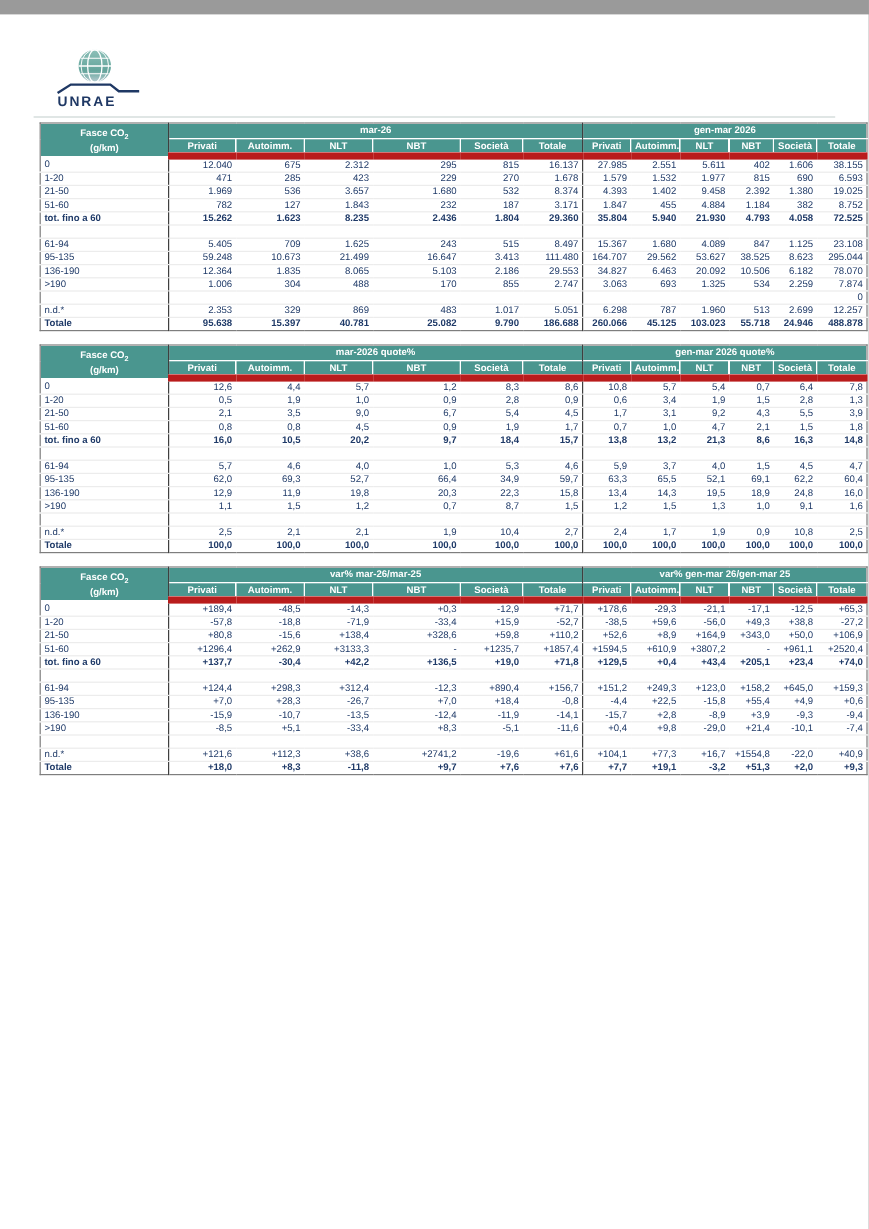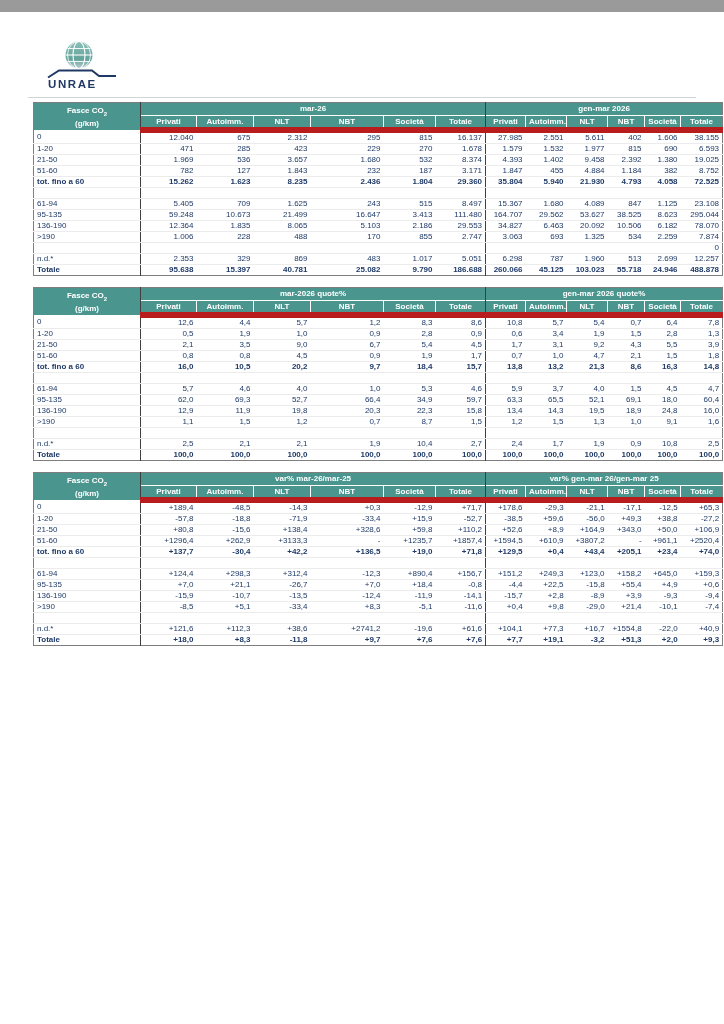--- a/index.html
+++ b/index.html
@@ -229,21 +229,21 @@
             <td>34.827</td>
             <td>6.463</td>
             <td>20.092</td>
             <td>10.506</td>
             <td>6.182</td>
             <td>78.070</td>
           </tr>
           <tr>
             <td class="label">&gt;190</td>
             <td>1.006</td>
-            <td>228</td>
+            <td>304</td>
             <td>488</td>
             <td>170</td>
             <td>855</td>
             <td class="sec-end">2.747</td>
             <td>3.063</td>
             <td>693</td>
             <td>1.325</td>
             <td>534</td>
             <td>2.259</td>
             <td>7.874</td>
@@ -443,21 +443,21 @@
             <td>62,0</td>
             <td>69,3</td>
             <td>52,7</td>
             <td>66,4</td>
             <td>34,9</td>
             <td class="sec-end">59,7</td>
             <td>63,3</td>
             <td>65,5</td>
             <td>52,1</td>
             <td>69,1</td>
-            <td>18,0</td>
+            <td>62,2</td>
             <td>60,4</td>
           </tr>
           <tr>
             <td class="label">136-190</td>
             <td>12,9</td>
             <td>11,9</td>
             <td>19,8</td>
             <td>20,3</td>
             <td>22,3</td>
             <td class="sec-end">15,8</td>
@@ -669,21 +669,21 @@
             <td>+151,2</td>
             <td>+249,3</td>
             <td>+123,0</td>
             <td>+158,2</td>
             <td>+645,0</td>
             <td>+159,3</td>
           </tr>
           <tr>
             <td class="label">95-135</td>
             <td>+7,0</td>
-            <td>+21,1</td>
+            <td>+28,3</td>
             <td>-26,7</td>
             <td>+7,0</td>
             <td>+18,4</td>
             <td class="sec-end">-0,8</td>
             <td>-4,4</td>
             <td>+22,5</td>
             <td>-15,8</td>
             <td>+55,4</td>
             <td>+4,9</td>
             <td>+0,6</td>

